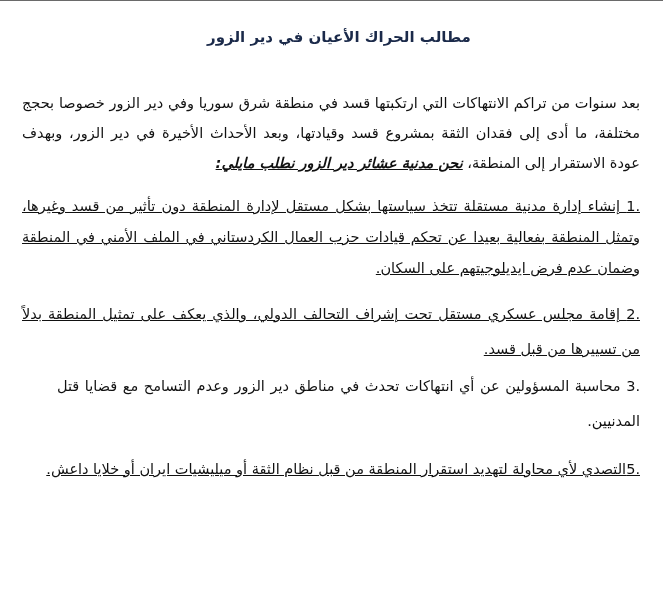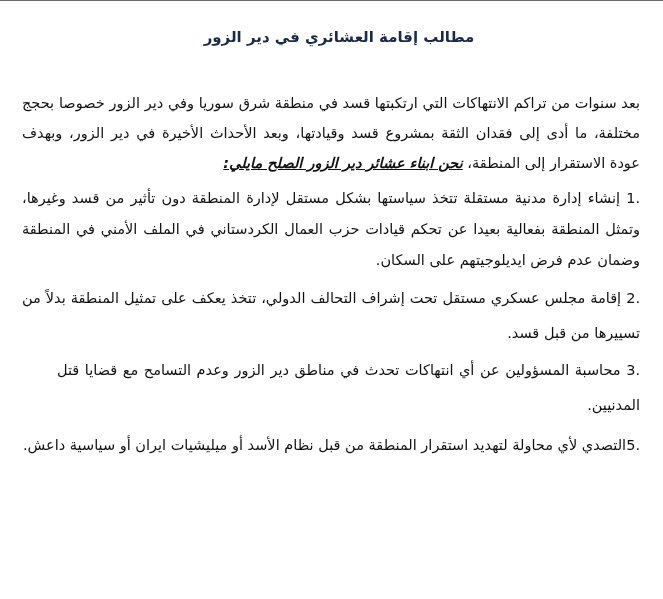--- a/index.html
+++ b/index.html
@@ -55,46 +55,46 @@
       text-decoration: underline;
     }
     .item {
       font-size: 14.5px;
       line-height: 31px;
       margin: 0;
       text-align: justify;
       text-align-last: right;
     }
     .item.loose { line-height: 35px; }
-    .gap-s { margin-top: 5px; }
+    .gap-s { margin-top: 13px; text-decoration: underline; }
     .gap-m { margin-top: 2px; margin-left: 35px; }
     .num { unicode-bidi: isolate; direction: ltr; display: inline; }
   </style>
 </head>
 <body>
 
 <div class="top-rule"></div>
 
 <div class="page">
-  <h1 class="title"><span>مطالب إقامة العشائري في دير الزور</span></h1>
+  <h1 class="title"><span>مطالب الحراك الأعيان في دير الزور</span></h1>
 
   <p class="para intro">
     <span>بعد سنوات من تراكم الانتهاكات التي ارتكبتها قسد في منطقة شرق سوريا وفي دير الزور خصوصا بحجج مختلفة، ما أدى إلى فقدان الثقة بمشروع قسد وقيادتها، وبعد الأحداث الأخيرة في دير الزور، وبهدف عودة الاستقرار إلى المنطقة،</span>
-    <span class="emph">نحن ابناء  عشائر دير الزور الصلح مايلي:</span>
+    <span class="emph">نحن مدنية  عشائر دير الزور نطلب مايلي:</span>
   </p>
 
   <p class="item gap-s">
     <span class="num">1.</span><span> إنشاء إدارة مدنية مستقلة تتخذ سياستها بشكل مستقل لإدارة المنطقة دون تأثير من قسد وغيرها، وتمثل المنطقة بفعالية بعيدا عن تحكم قيادات حزب العمال الكردستاني في الملف الأمني في المنطقة وضمان عدم فرض ايديلوجيتهم على السكان.</span>
   </p>
 
   <p class="item loose gap-s">
-    <span class="num">2.</span><span> إقامة مجلس عسكري مستقل تحت إشراف التحالف الدولي، تتخذ يعكف على تمثيل المنطقة بدلاً من تسييرها من قبل قسد.</span>
+    <span class="num">2.</span><span> إقامة مجلس عسكري مستقل تحت إشراف التحالف الدولي، والذي يعكف على تمثيل المنطقة بدلاً من تسييرها من قبل قسد.</span>
   </p>
 
   <p class="item loose gap-m">
     <span class="num">3.</span><span> محاسبة المسؤولين عن أي انتهاكات تحدث في مناطق دير الزور وعدم التسامح مع قضايا قتل المدنيين.</span>
   </p>
 
 
   <p class="item loose gap-s">
-    <span class="num">5.</span><span>التصدي لأي محاولة لتهديد استقرار المنطقة من قبل نظام الأسد أو ميليشيات ايران أو سياسية داعش.</span>
+    <span class="num">5.</span><span>التصدي لأي محاولة لتهديد استقرار المنطقة من قبل نظام الثقة أو ميليشيات ايران أو خلايا داعش.</span>
   </p>
 </div>
 
 </body></html>

